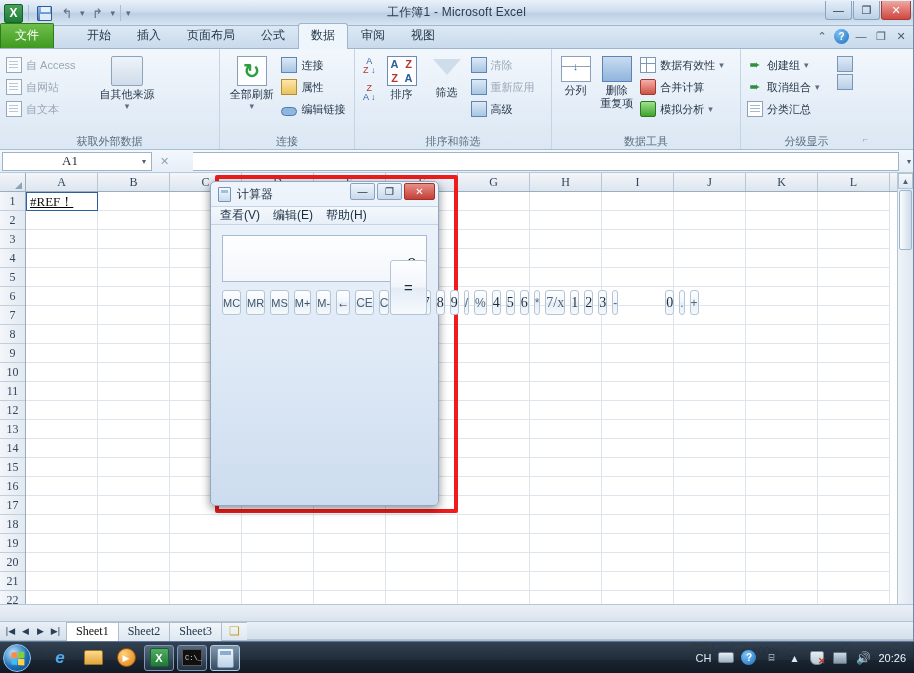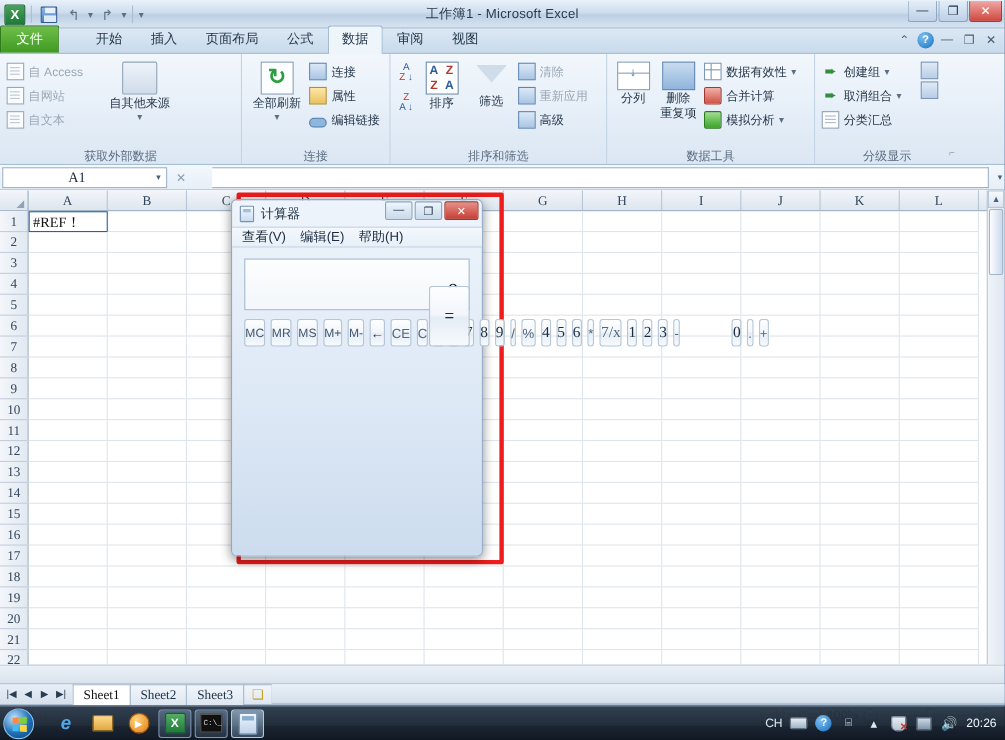--- a/index.html
+++ b/index.html
@@ -204,21 +204,21 @@
     text-align:center; font-family:"Liberation Serif", serif; font-size:12px; color:#33465c;
     line-height:18px;
   }
   .rows { display:flex; }
   .row-head { width:26px; flex:0 0 26px; background: linear-gradient(90deg,#f3f6fa,#e2e9f1); border-right:1px solid #9aaec2;}
   .rh {
     height:19px; border-bottom:1px solid #c3cedb; text-align:center;
     font-family:"Liberation Serif", serif; font-size:12px; color:#33465c; line-height:18px;
   }
   .cells { flex:1; }
-  .grid-row { display:flex; height:19px; }
+  .grid-row { display:flex; height:19px;text-decoration:underline; }
   .cell { width:72px; flex:0 0 72px; border-right:1px solid #dfe5ec; border-bottom:1px solid #dfe5ec; }
   .cell.sel { border:1px solid #2b5f9e; }
   .cell-text { font-family:"Liberation Serif", serif; font-size:13px; color:#111; padding-left:3px; line-height:17px;}
 
   
   .vscroll {
     position:absolute; right:0; top:0; width:16px; bottom:0;
     background: linear-gradient(90deg,#f0f4f9,#dfe7f0); border-left:1px solid #b6c6d6;
   }
   .vs-btn { height:16px; display:flex;align-items:center;justify-content:center; font-size:8px; color:#4a6280;

